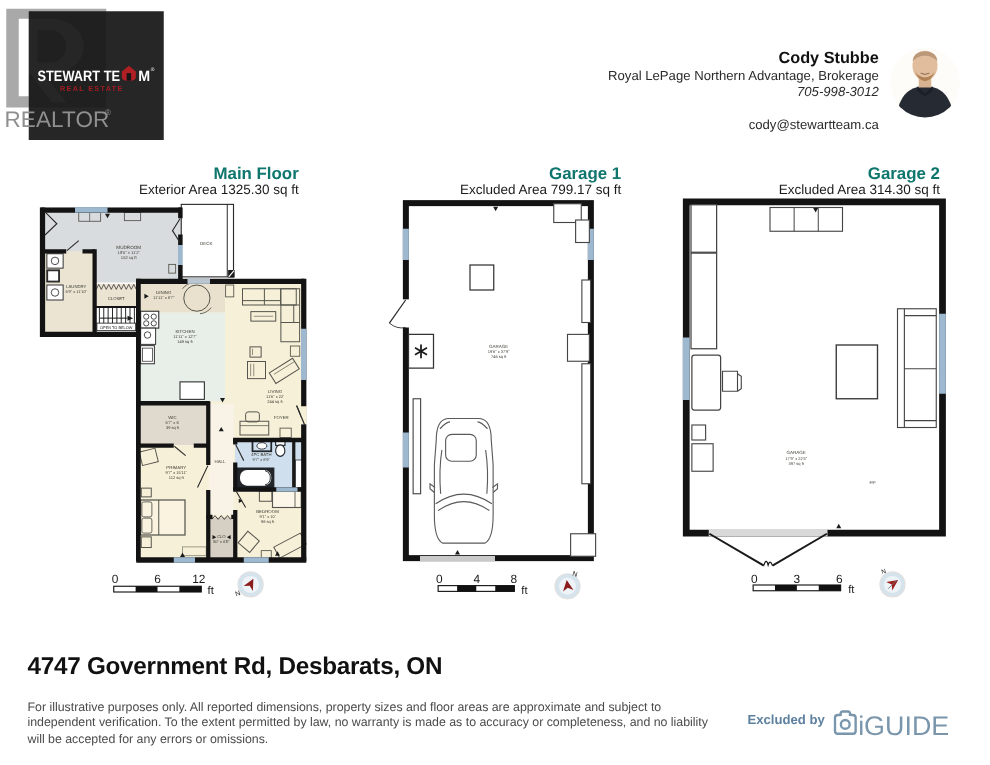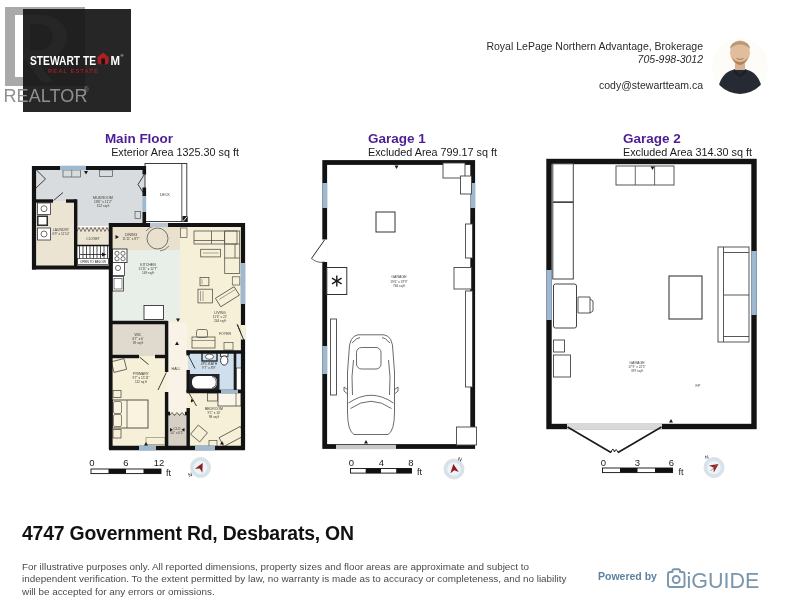--- a/index.html
+++ b/index.html
@@ -1,18 +1,18 @@
 <!DOCTYPE html>
 <html><head>
 <meta charset="utf-8">
 <style>
   html,body{margin:0;padding:0;}
   body{width:792px;height:612px;background:#fff;font-family:"Liberation Sans",sans-serif;position:relative;overflow:hidden;}
   .abs{position:absolute;}
-  .title{font-weight:bold;font-size:13.5px;color:#4c1d95;text-align:center;}
+  .title{font-weight:bold;font-size:13.5px;color:#0f766e;text-align:right;}
   .sub{font-size:10.8px;color:#1a1a1a;text-align:right;}
 </style>
 </head>
 <body>
 
 <svg class="abs" style="left:0;top:0" width="145" height="122" viewBox="0 0 145 122">
 
   <rect x="5" y="7" width="80" height="79" fill="#a9a9a9"></rect>
 
   <path d="M15 15 h8 v62 h-8 z" fill="#ffffff"></path>
@@ -27,20 +27,21 @@
   <text x="110.5" y="64.5" font-size="12" font-weight="bold" fill="#ffffff" textLength="9.5" lengthAdjust="spacingAndGlyphs">M</text>
   <text x="120.5" y="57" font-size="4" fill="#ffffff">®</text>
 
   <text x="48" y="72.7" font-size="5.8" font-weight="bold" fill="#a31d22" letter-spacing="1.05">REAL ESTATE</text>
 
   <text x="3.5" y="101.5" font-size="18" fill="#8f8f8f" letter-spacing="0.1">REALTOR</text>
   <text x="84" y="92" font-size="6.5" fill="#8f8f8f">®</text>
 </svg>
 
 <div class="abs" style="right:89px;top:38px;text-align:right;color:#2b2b2b;">
+  <div style="font-size:13px;font-weight:bold;color:#111;">Cody Stubbe</div>
   <div style="font-size:10.5px;margin-top:2px;margin-left:46px;">Royal LePage Northern Advantage, Brokerage</div>
   <div style="font-size:10.5px;margin-top:1px;font-style:italic;">705-998-3012</div>
   <div style="font-size:10.5px;margin-top:14px;">cody@stewartteam.ca</div>
 </div>
 
 <svg class="abs" style="left:711px;top:37px" width="58" height="58" viewBox="0 0 58 58">
   <defs>
       <clipPath id="pc">
         <circle cx="29" cy="29" r="28"></circle>
       </clipPath>
@@ -528,21 +529,21 @@
     <path d="M714 461.7 L718.2 470.4 L714 467.9 L709.8 470.4 Z" fill="#9c1f1f" transform="rotate(55 714 467.2)"></path>
     <path d="M710.5 471 L717.5 464" stroke="#777" stroke-width="0.7"></path>
     <text x="705" y="459" font-size="5" fill="#222" transform="rotate(-15 706 457)">N</text>
   </g>
 </svg>
 
 <div class="abs" style="left:22px;top:522px;font-size:19.4px;font-weight:bold;color:#111;letter-spacing:-0.2px;">4747 Government Rd, Desbarats, ON</div>
 
 <div class="abs" style="left:22px;top:560.5px;width:600px;font-size:9.9px;line-height:12.6px;color:#4a4a4a;">For illustrative purposes only. All reported dimensions, property sizes and floor areas are approximate and subject to<br>independent verification. To the extent permitted by law, no warranty is made as to accuracy or completeness, and no liability<br>will be accepted for any errors or omissions.</div>
 
-<div class="abs" style="left:598px;top:570px;font-size:10.5px;font-weight:bold;color:#5e81a0;">Powered by</div>
+<div class="abs" style="left:598px;top:570px;font-size:10.5px;font-weight:bold;color:#5e81a0;">Excluded by</div>
 
 <svg class="abs" style="left:664px;top:566px" width="106" height="26" viewBox="0 0 106 26">
   <rect x="4" y="6" width="16.5" height="15" rx="2.2" fill="none" stroke="#7a96ac" stroke-width="1.9"></rect>
   <rect x="8.5" y="3.2" width="8" height="5" fill="#ffffff"></rect>
   <path d="M8.5 6.8 v-2.2 a1.4 1.4 0 0 1 1.4 -1.4 h4.7 a1.4 1.4 0 0 1 1.4 1.4 v2.2" fill="none" stroke="#7a96ac" stroke-width="1.9"></path>
   <circle cx="12.2" cy="13.5" r="3.5" fill="none" stroke="#7a96ac" stroke-width="1.9"></circle>
   <text x="22.5" y="22" font-size="21.5" fill="#7a96ac">iGUIDE</text>
 </svg>
 
 </body></html>

